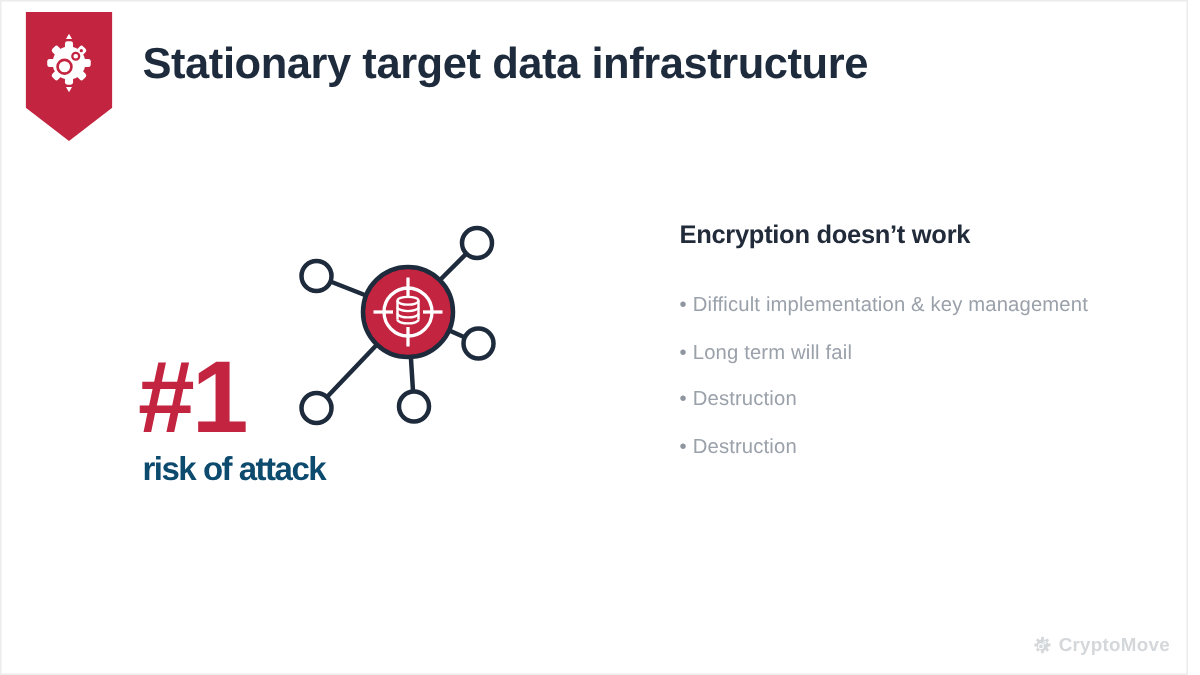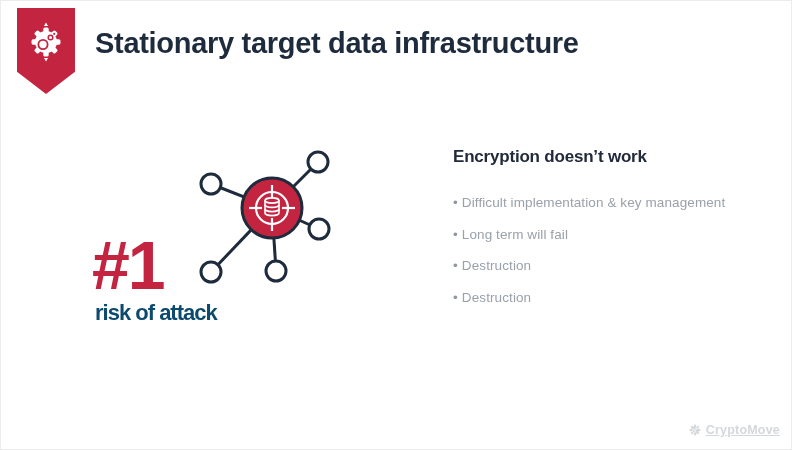--- a/index.html
+++ b/index.html
@@ -39,21 +39,21 @@
   .bullets{list-style:none;margin:0;padding:0;}
   .bullets li{
     font-size:13.5px;color:#9AA1AA;line-height:14px;margin-bottom:17.5px;
     letter-spacing:0.1px;
   }
   .bullets .dot{margin-right:4px;color:#8F969F;}
   
   .brand{
     position:absolute;right:12px;top:423px;display:flex;align-items:center;gap:4px;
   }
-  .brand-text{font-size:12.5px;font-weight:bold;color:#D5D8DB;letter-spacing:0.2px;text-decoration:underline;}
+  .brand-text{font-size:12.5px;font-weight:bold;color:#D5D8DB;letter-spacing:0.2px;}
 </style>
 </head>
 <body>
 
 <div class="slide">
 
   <div class="badge">
     <svg width="40" height="40" viewBox="0 0 40 40">
       <g fill="#ffffff">
         <circle cx="20" cy="20" r="11"></circle>

